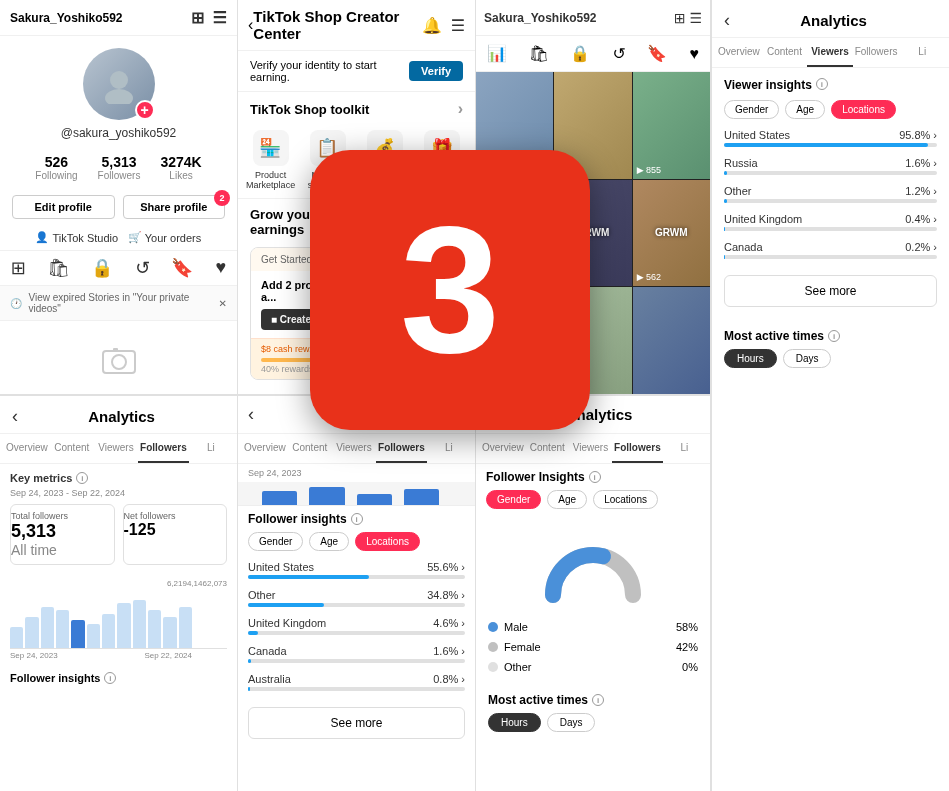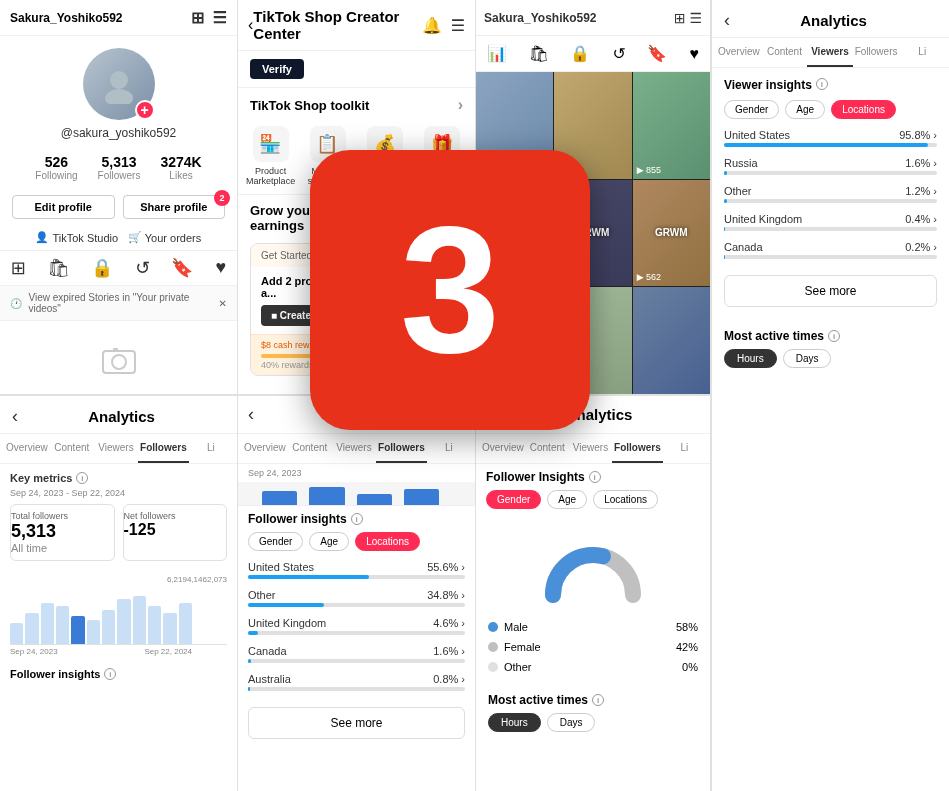--- a/index.html
+++ b/index.html
@@ -182,21 +182,21 @@
       border-bottom: 1px solid #f0f0f0;
     }
     .cc-title { font-size: 15px; font-weight: 700; flex: 1; }
     .cc-icons { display: flex; gap: 8px; font-size: 16px; color: #333; }
     .verify-bar {
       display: flex; align-items: center; justify-content: space-between;
       padding: 8px 12px; font-size: 11px; background: #fff;
       border-bottom: 1px solid #f0f0f0;
     }
     .verify-btn {
-      background: #0f172a; color: white;
+      background: #0369a1; color: white;
       border: none; border-radius: 4px;
       padding: 4px 12px; font-size: 11px; font-weight: 600;
       cursor: pointer;
     }
     .toolkit-header {
       display: flex; align-items: center; justify-content: space-between;
       padding: 8px 12px 4px;
       font-size: 13px; font-weight: 700;
     }
     .toolkit-header .arrow { font-size: 16px; color: #999; }
@@ -373,21 +373,21 @@
     .key-metrics-date { font-size: 9px; color: #888; margin-bottom: 6px; }
     .metrics-cards {
       display: flex; gap: 8px;
     }
     .metric-card {
       flex: 1; border: 1px solid #e0e0e0; border-radius: 6px;
       padding: 6px 0;
     }
     .metric-card-label { font-size: 9px; color: #666; }
     .metric-card-value { font-size: 18px; font-weight: 700; }
-    .metric-card-sub { font-size: 11px; color: #888; }
+    .metric-card-sub { font-size: 14px; color: #888; }
     .chart-area {
       flex: 1; padding: 6px 10px;
       position: relative; min-height: 80px;
     }
     .chart-bar-area {
       width: 100%; height: 70px;
       display: flex; align-items: flex-end; gap: 2px;
       border-bottom: 1px solid #e0e0e0;
     }
     .chart-dates {
@@ -517,20 +517,21 @@
 <div class="panel panel-tc">
   <div class="cc-header">
     <span class="cc-back">‹</span>
     <span class="cc-title">TikTok Shop Creator Center</span>
     <div class="cc-icons">
       <span>🔔</span>
       <span>☰</span>
     </div>
   </div>
   <div class="verify-bar">
+    <span>Verify your identity to start earning.</span>
     <button class="verify-btn">Verify</button>
   </div>
   <div class="toolkit-header">
     <span>TikTok Shop toolkit</span>
     <span class="arrow">›</span>
   </div>
   <div class="toolkit-icons">
     <div class="toolkit-item">
       <div class="icon-box">🏪</div>
       <span style="text-align:center;font-size:9px;">Product<br>Marketplace</span>

